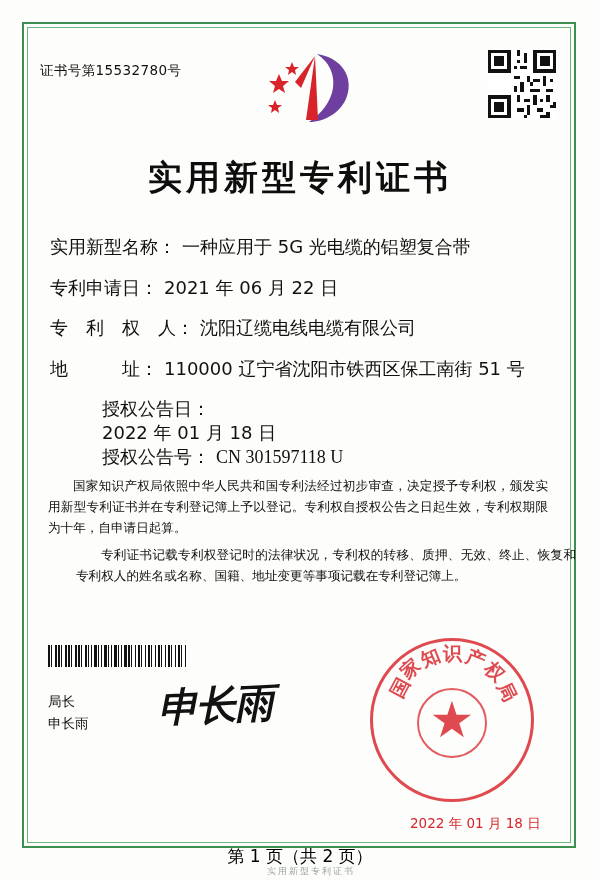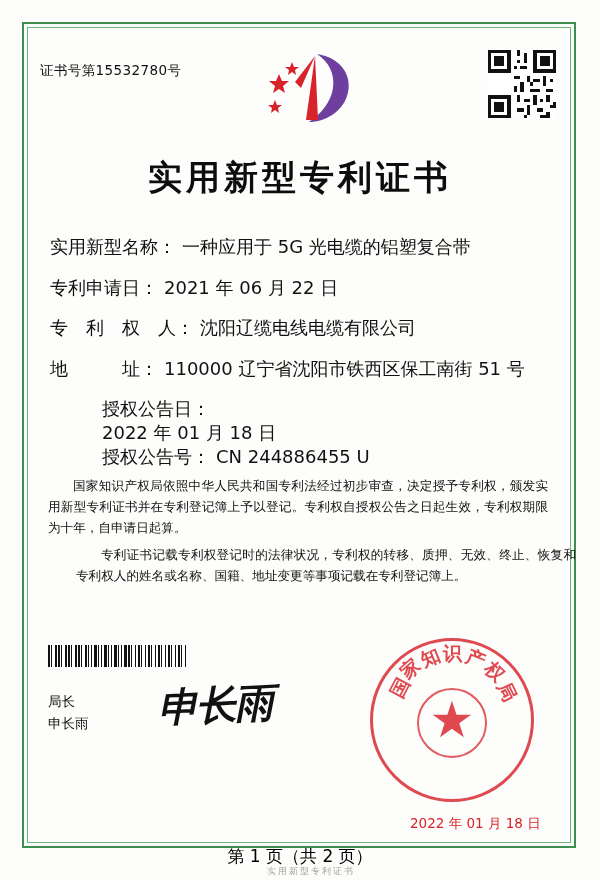--- a/index.html
+++ b/index.html
@@ -87,20 +87,21 @@
     white-space:nowrap;
   }
   .row.double{
     justify-content:flex-start;
     flex-direction:column;
   }
   .row .second{
     margin-left:52px;
     display:flex;
     align-items:baseline;
+    font-family:Liberation Serif, serif;
   }
   
   .para{
     position:absolute;
     left:8px;
     width:500px;
     font-size:12.6px;
     line-height:21px;
     text-align:justify;
     text-indent:25px;
@@ -290,21 +291,21 @@
       </div>
       <div class="row">
         <span class="lbl">地　　　址：</span>
         <span class="val">110000  辽宁省沈阳市铁西区保工南街 51 号</span>
       </div>
       <div class="row double">
         <span class="lbl">授权公告日：</span>
         <span class="val">2022 年 01 月 18 日</span>
         <span class="second">
           <span class="lbl">授权公告号：</span>
-          <span class="val">CN 244886455 U</span>
+          <span class="val">CN 301597118 U</span>
         </span>
       </div>
     </div>
 
     <div class="para" id="p1">国家知识产权局依照中华人民共和国专利法经过初步审查，决定授予专利权，颁发实用新型专利证书并在专利登记簿上予以登记。专利权自授权公告之日起生效，专利权期限为十年，自申请日起算。</div>
     <div class="para" id="p2">专利证书记载专利权登记时的法律状况，专利权的转移、质押、无效、终止、恢复和专利权人的姓名或名称、国籍、地址变更等事项记载在专利登记簿上。</div>
 
     <div class="barcode"></div>
 
     <div class="sig-label">

